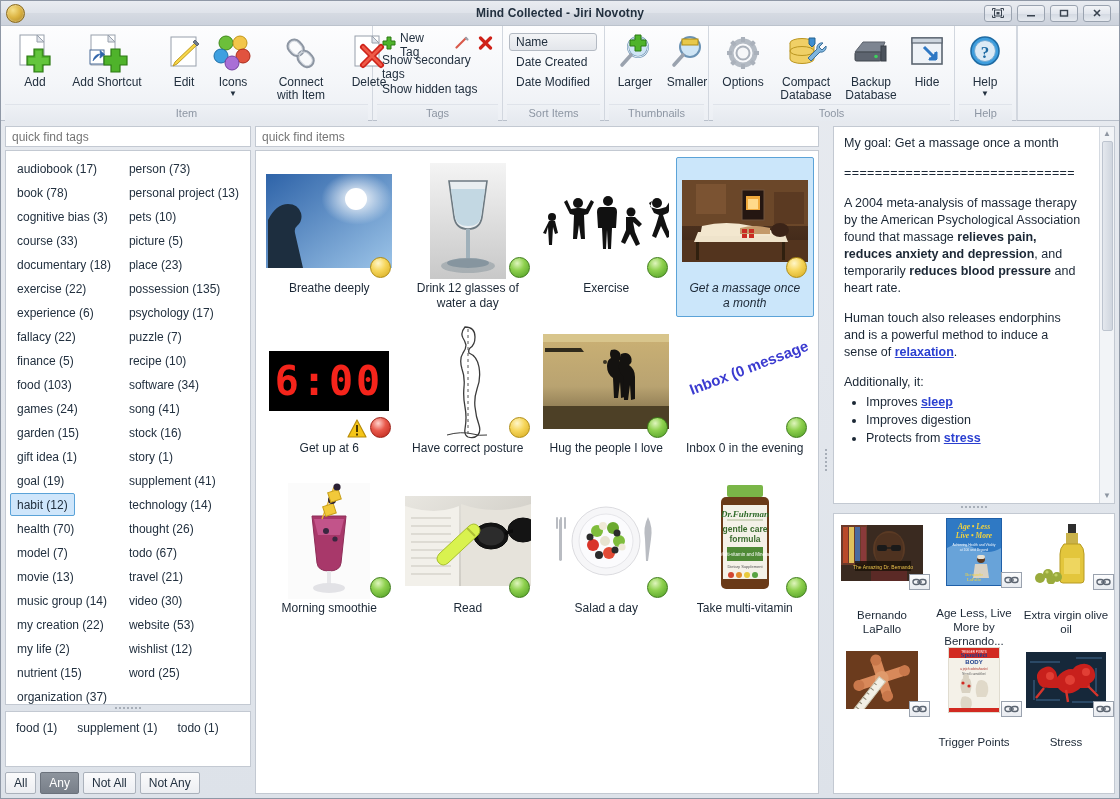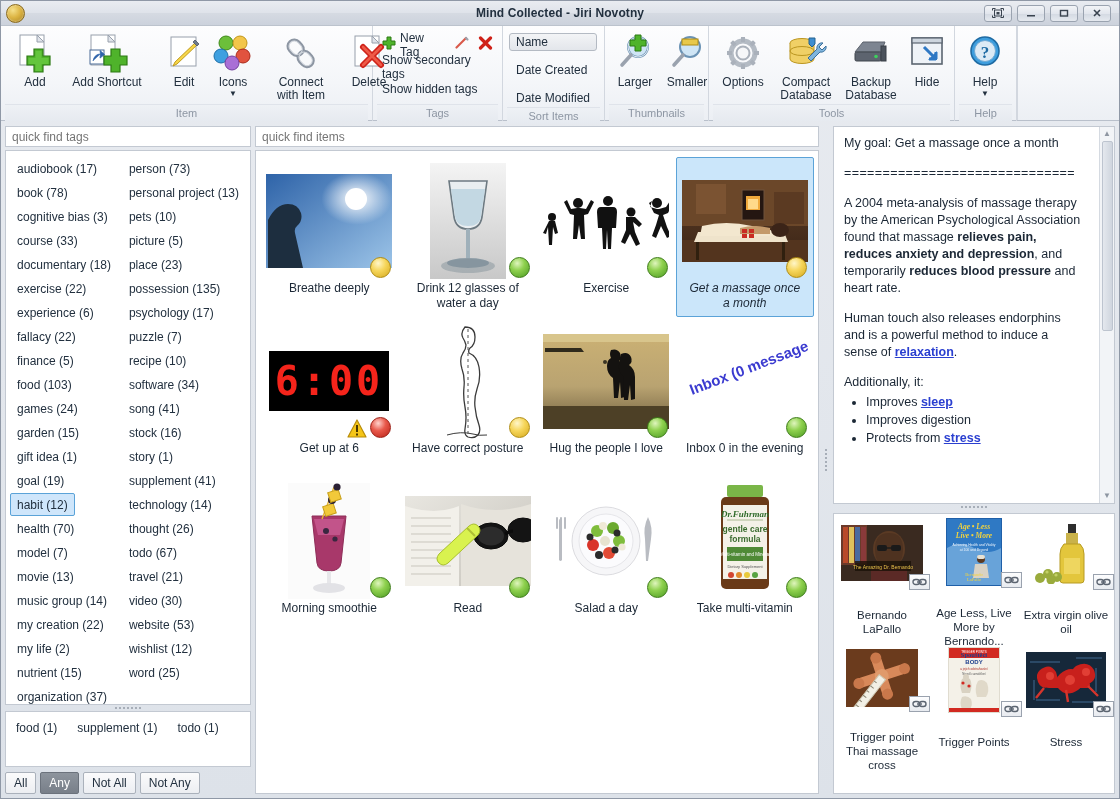--- a/index.html
+++ b/index.html
@@ -81,21 +81,21 @@
     text-align: center;
     color: #22303f; font-size: 12px;
     cursor: default;
   }
   .bigbtn .ico { height: 42px; display: flex; align-items: center; justify-content: center; }
   .bigbtn .lbl { line-height: 13px; margin-top: 2px; white-space: pre-line; }
   .caret { font-size: 8px; line-height: 8px; margin-top: 1px; }
 
   .smallcol { display: flex; flex-direction: column; padding: 4px 2px 0 2px; gap: 1px; }
   .smallrow { display: flex; align-items: center; gap: 4px; height: 21px; padding: 0 3px; font-size: 12px; color: #22303f; }
-  .sortlist { display: flex; flex-direction: column; padding: 3px 2px 0 2px; gap: 10px; }
+  .sortlist { display: flex; flex-direction: column; padding: 3px 2px 0 2px; gap: 2px; }
   .sortitem { font-size: 12px; color: #22303f; padding: 1px 6px; border: 1px solid transparent; border-radius: 3px; }
   .sortitem.sel { background: linear-gradient(to bottom,#f3f4f6,#e3e6eb); border: 1px solid #b4bac3; }
 
   
   .body {
     position: absolute; left: 0; right: 0; top: 121px; bottom: 0;
     display: flex;
     padding: 4px 4px 4px 4px;
     gap: 4px;
   }
@@ -989,21 +989,20 @@
                 <span class="linkbadge">
                   <svg width="15" height="10" viewBox="0 0 15 10">
                     <g stroke="#5b6470" stroke-width="1.4" fill="none">
                       <rect x="1" y="2.5" width="6.5" height="5" rx="2.5"></rect>
                       <rect x="7.5" y="2.5" width="6.5" height="5" rx="2.5"></rect>
                       <path d="M5,5 h5"></path>
                     </g>
                   </svg>
                 </span>
               </div>
-              <div class="rellabel">Trigger point Thai massage cross</div>
             </div>
             <div class="relcard">
               <div class="relthumbwrap">
                 <svg class="relthumb" width="52" height="66" viewBox="0 0 52 66">
                   <rect width="52" height="66" fill="#f4f1e8" stroke="#ccc7b8"></rect>
                   <rect x="1" y="1" width="50" height="10" fill="#d22a21"></rect>
                   <text x="26" y="5.5" text-anchor="middle" font-family="Liberation Sans, sans-serif" font-size="3" fill="#fff">TRIGGER POINTS</text>
                   <text x="26" y="10" text-anchor="middle" font-family="Liberation Serif, serif" font-size="6.5" font-weight="bold" fill="#1d3e8c">Spouštěcí</text>
                   <text x="26" y="17" text-anchor="middle" font-family="Liberation Sans, sans-serif" font-size="6" font-weight="bold" fill="#1d3e8c">BODY</text>
                   <text x="26" y="23" text-anchor="middle" font-family="Liberation Sans, sans-serif" font-size="3" fill="#b0342a">a jejich odstraňování</text>

